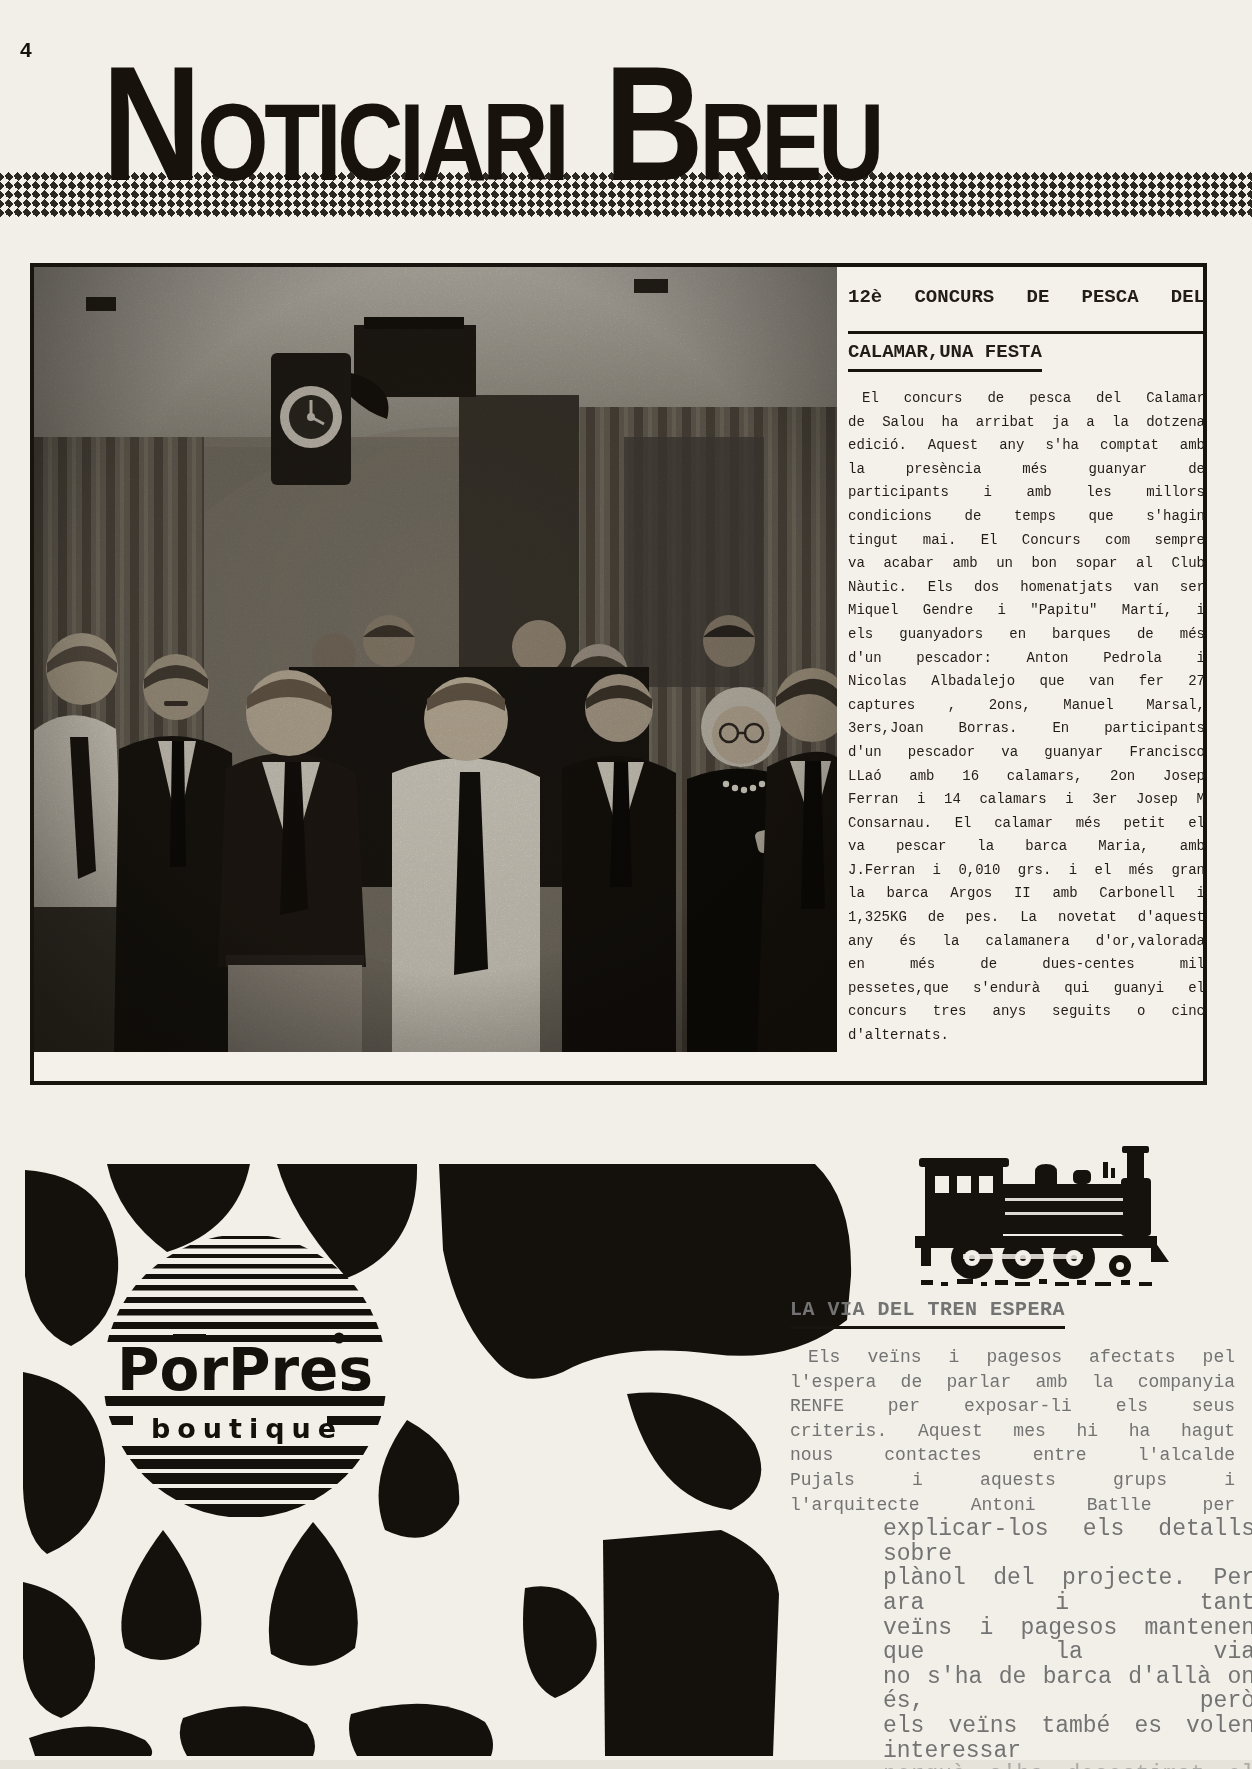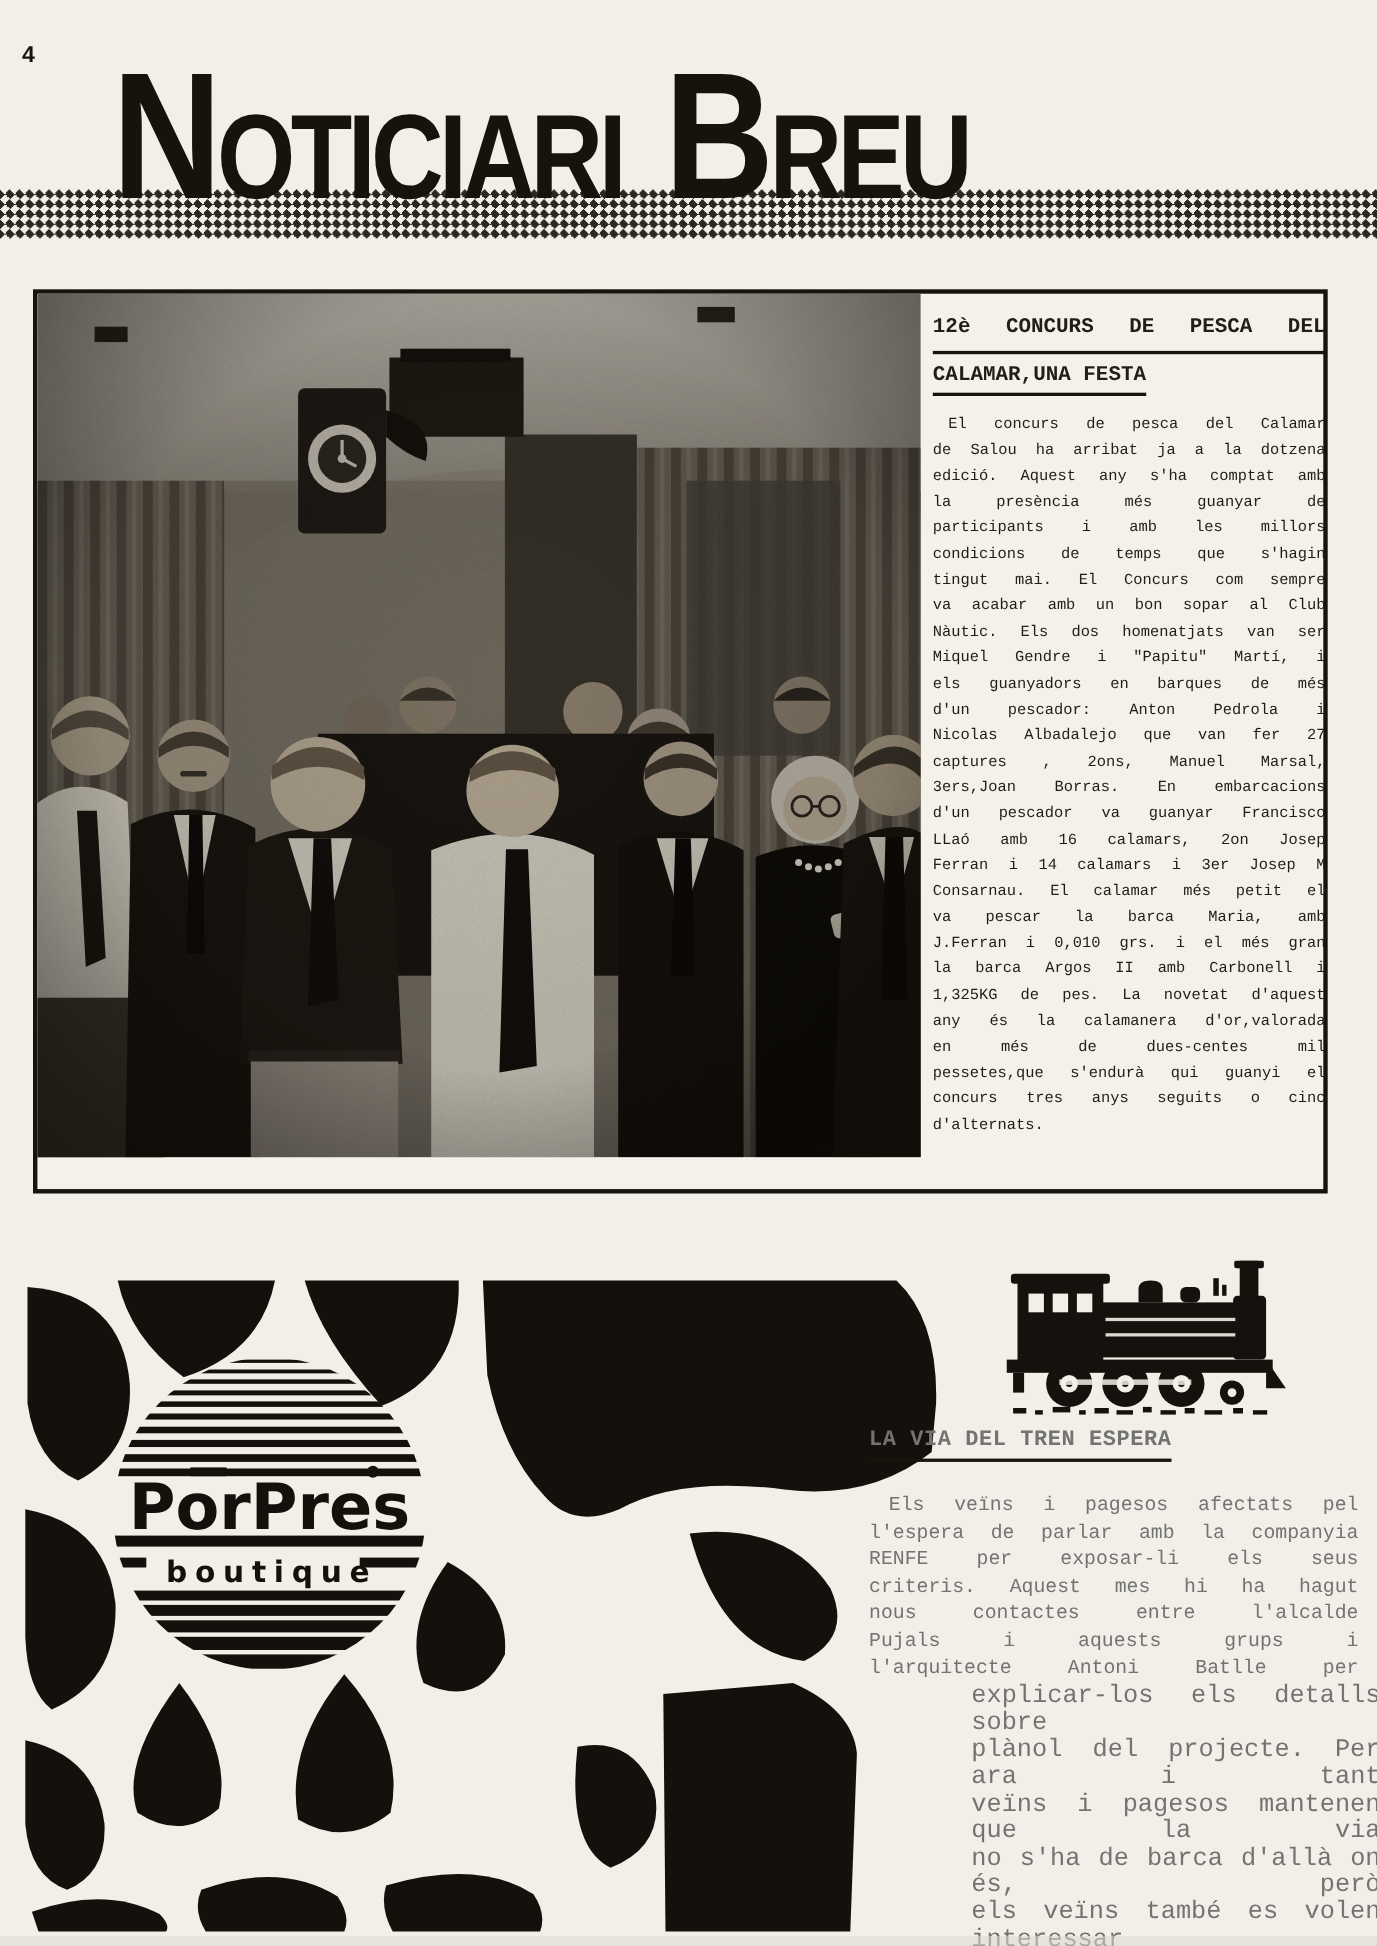--- a/index.html
+++ b/index.html
@@ -29,40 +29,40 @@
   .frame{
     position:absolute;left:30px;top:263px;width:1177px;height:822px;
     border:4px solid #17130d;box-sizing:border-box;background:#f4f1ea;
   }
   .photo-svg{position:absolute;left:34px;top:267px;}
 
   .article1{position:absolute;left:848px;top:282px;width:357px;color:#221d16;}
   .hl-justify{
     font-weight:700;font-size:19px;line-height:30px;
     text-align:justify;text-align-last:justify;
-    border-bottom:3px solid #17130d;padding-bottom:7px;
+    border-bottom:3px solid #17130d;padding-bottom:19px;
   }
   .hl-left{margin-top:3px;line-height:30px;}
   .hl-left span{
     display:inline-block;font-weight:700;font-size:19px;
     border-bottom:3px solid #17130d;padding-bottom:2px;
   }
   .a1-body{margin-top:15px;font-size:14px;line-height:23.6px;}
   .tline{text-align:justify;text-align-last:justify;white-space:normal;}
   .tline.short{text-align-last:left;}
 
   .ad-svg{position:absolute;left:15px;top:1158px;}
   .train-svg{position:absolute;left:915px;top:1146px;}
 
   .article2{position:absolute;left:790px;top:1298px;width:445px;color:#737373;}
   .a2-hl span{
     display:inline-block;font-weight:700;font-size:20px;letter-spacing:.5px;
     border-bottom:3px solid #17130d;padding-bottom:5px;
   }
-  .a2-upper{margin-top:28px;font-size:18px;line-height:24.6px;width:445px;}
+  .a2-upper{margin-top:16px;font-size:18px;line-height:24.6px;width:445px;}
   .a2-lower{margin-left:93px;width:372px;font-size:23px;line-height:24.6px;}
 
   .scan-edge{position:absolute;left:0;bottom:0;width:1252px;height:9px;background:#dcd8d0;opacity:.55;}
 </style>
 </head>
 <body>
 
 <div class="page">
 
   <div class="pageno">4</div>
@@ -202,21 +202,21 @@
         <div class="tline">participants i amb les millors</div>
         <div class="tline">condicions de temps que s'hagin</div>
         <div class="tline">tingut mai. El Concurs com sempre</div>
         <div class="tline">va acabar amb un bon sopar al Club</div>
         <div class="tline">Nàutic. Els dos homenatjats van ser</div>
         <div class="tline">Miquel Gendre i "Papitu" Martí, i</div>
         <div class="tline">els guanyadors en barques de més</div>
         <div class="tline">d'un pescador: Anton Pedrola i</div>
         <div class="tline">Nicolas Albadalejo que van fer 27</div>
         <div class="tline">captures , 2ons, Manuel Marsal,</div>
-        <div class="tline">3ers,Joan Borras. En embarcacions</div>
+        <div class="tline">3ers,Joan Borras. En participants</div>
         <div class="tline">d'un pescador va guanyar Francisco</div>
         <div class="tline">LLaó amb 16 calamars, 2on Josep</div>
         <div class="tline">Ferran i 14 calamars i 3er Josep M</div>
         <div class="tline">Consarnau. El calamar més petit el</div>
         <div class="tline">va pescar la barca Maria, amb</div>
         <div class="tline">J.Ferran i 0,010 grs. i el més gran</div>
         <div class="tline">la barca Argos II amb Carbonell i</div>
         <div class="tline">1,325KG de pes. La novetat d'aquest</div>
         <div class="tline">any és la calamanera d'or,valorada</div>
         <div class="tline">en més de dues-centes mil</div>

